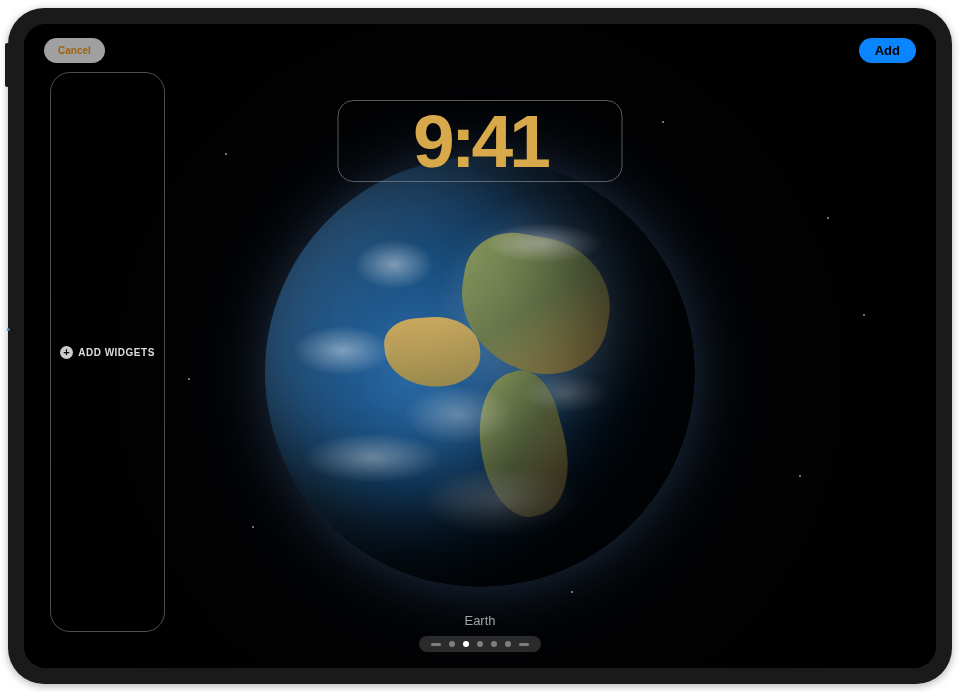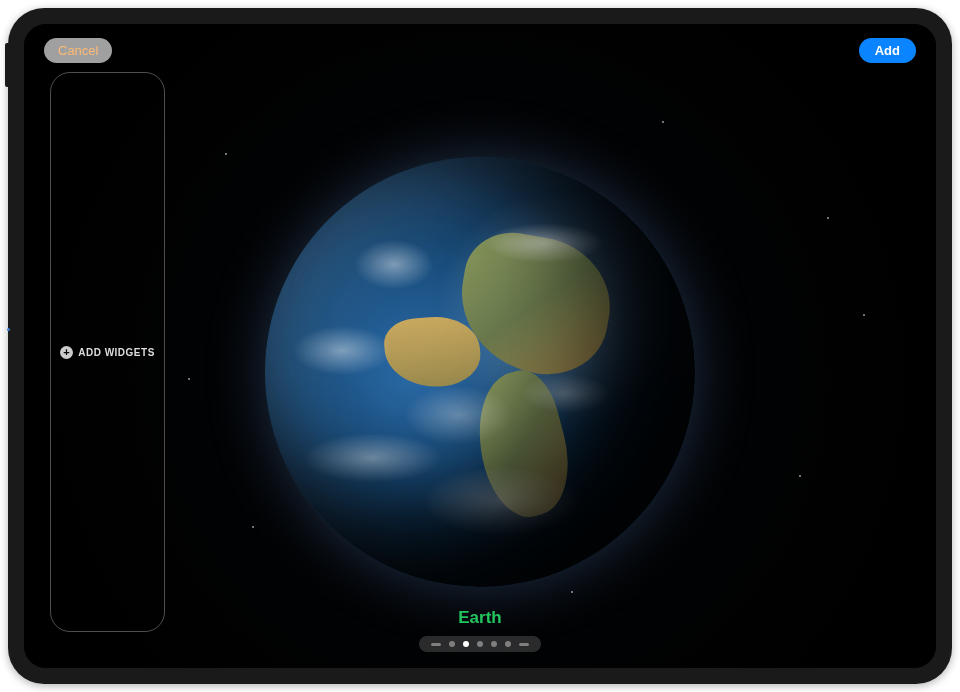--- a/index.html
+++ b/index.html
@@ -112,32 +112,32 @@
       top: 14px;
       left: 20px;
       right: 20px;
       display: flex;
       justify-content: space-between;
       z-index: 20;
     }
     
     .cancel-btn {
       background: rgba(188,188,188,0.85);
-      color: #fdba74;
+      color: #a16207;
       border: none;
       border-radius: 16px;
       padding: 5px 14px;
-      font-size: 13px;
-      font-weight: 400;
+      font-size: 10px;
+      font-weight: 700;
       cursor: pointer;
     }
     
     .add-btn {
       background: #0a84ff;
-      color: #ffffff;
+      color: #000000;
       border: none;
       border-radius: 16px;
       padding: 5px 16px;
       font-size: 13px;
       font-weight: 600;
       cursor: pointer;
     }
     
     .date-pill {
       position: absolute;
@@ -215,23 +215,23 @@
       font-size: 11px;
       font-weight: 700;
       line-height: 1;
     }
     
     .wallpaper-label {
       position: absolute;
       bottom: 40px;
       left: 50%;
       transform: translateX(-50%);
-      color: #22c55e;
-      font-size: 17px;
-      font-weight: 700;
+      color: #a3a3a3;
+      font-size: 13px;
+      font-weight: 400;
       z-index: 15;
     }
     
     .page-dots {
       position: absolute;
       bottom: 16px;
       left: 50%;
       transform: translateX(-50%);
       display: flex;
       gap: 8px;
@@ -307,20 +307,23 @@
         <div class="earth-shadow"></div>
       </div>
     </div>
 
     <div class="top-bar">
       <button class="cancel-btn">Cancel</button>
       <button class="add-btn">Add</button>
     </div>
 
 
+    <div class="time-box">
+      <span class="time-text">9:41</span>
+    </div>
 
     <div class="widget-panel">
       <div class="add-widgets">
         <span class="plus-circle">+</span>
         <span>ADD WIDGETS</span>
       </div>
     </div>
 
     <div class="wallpaper-label">Earth</div>
 

